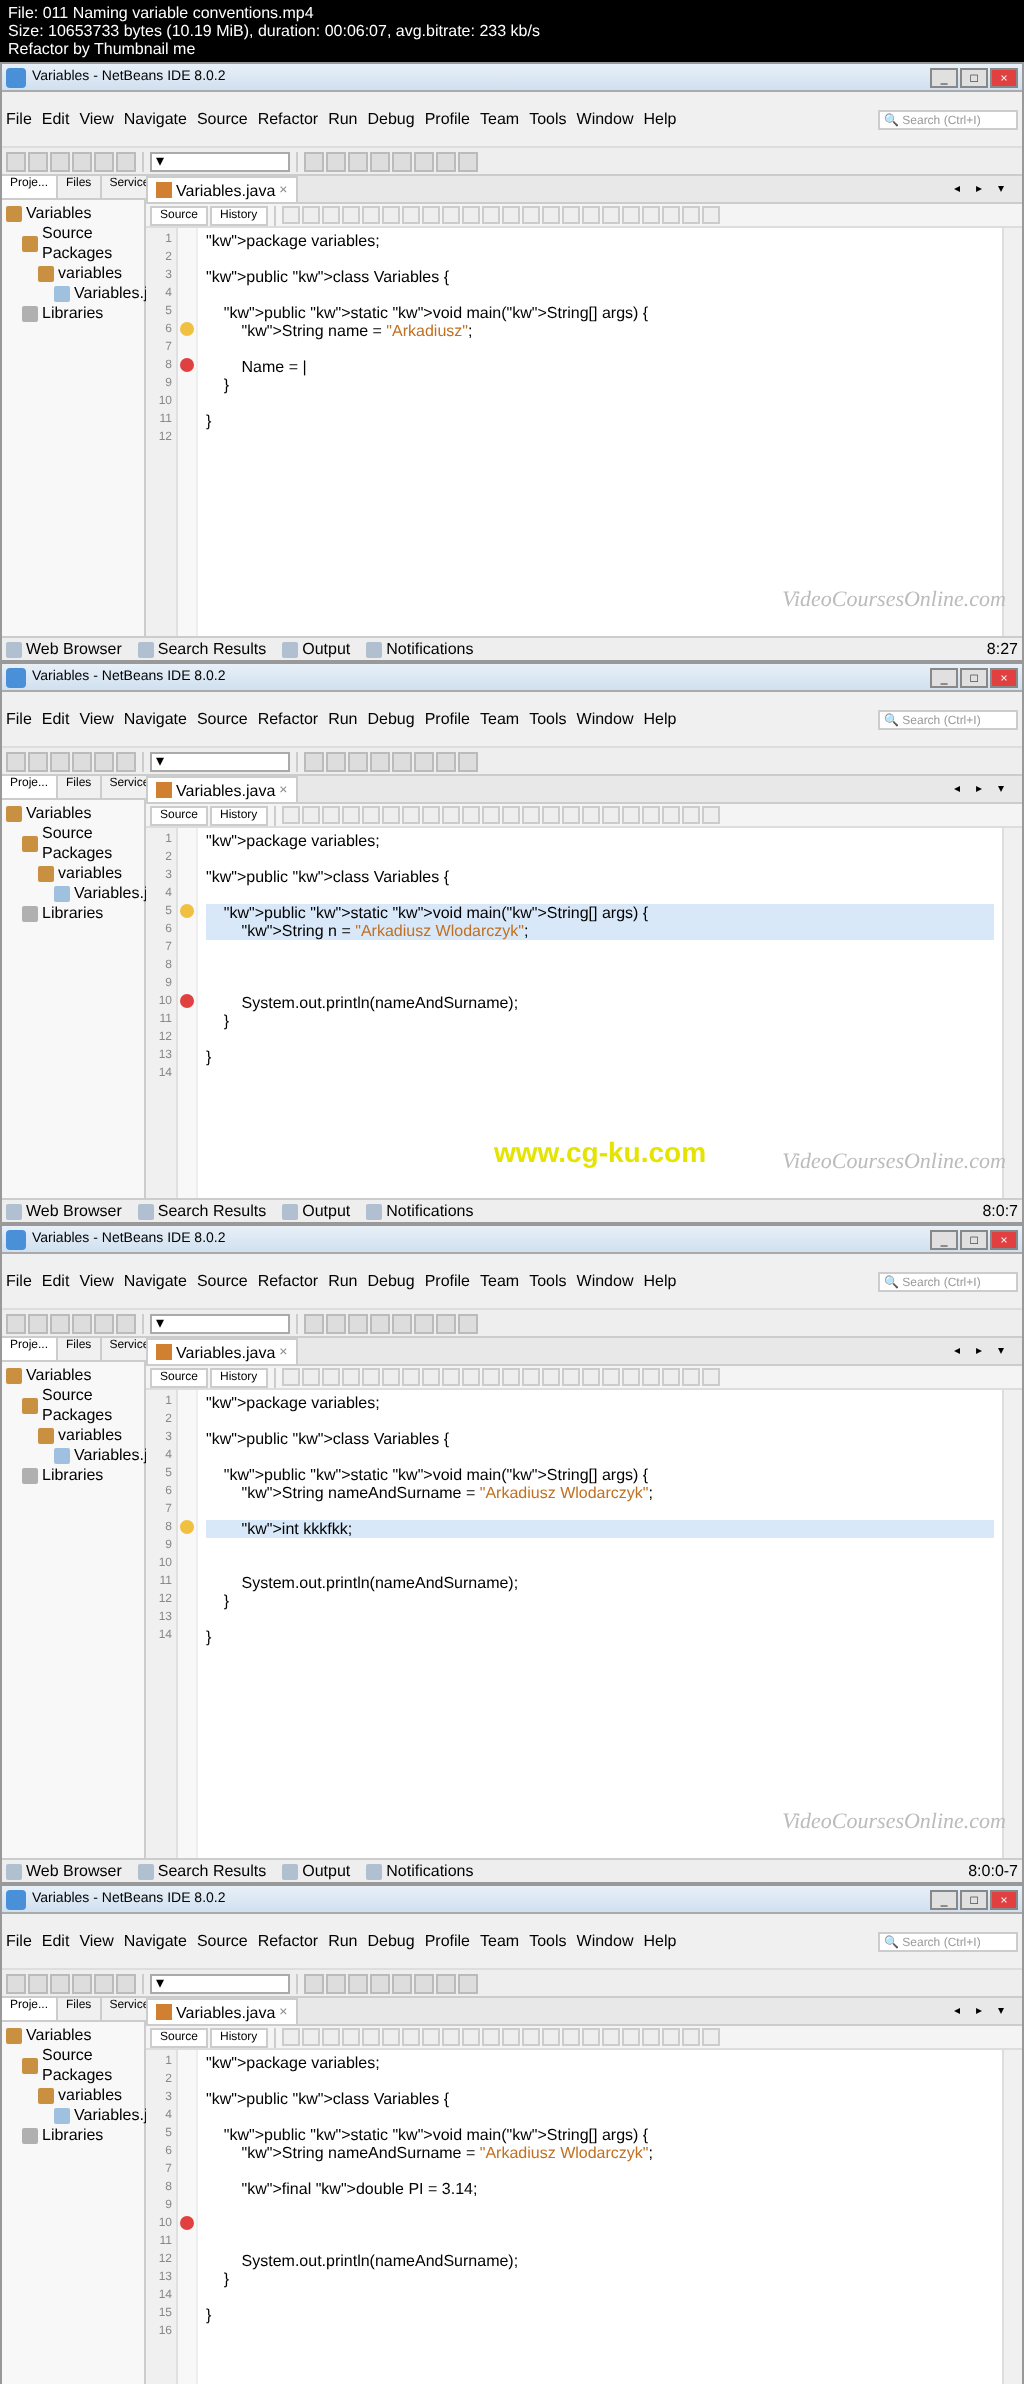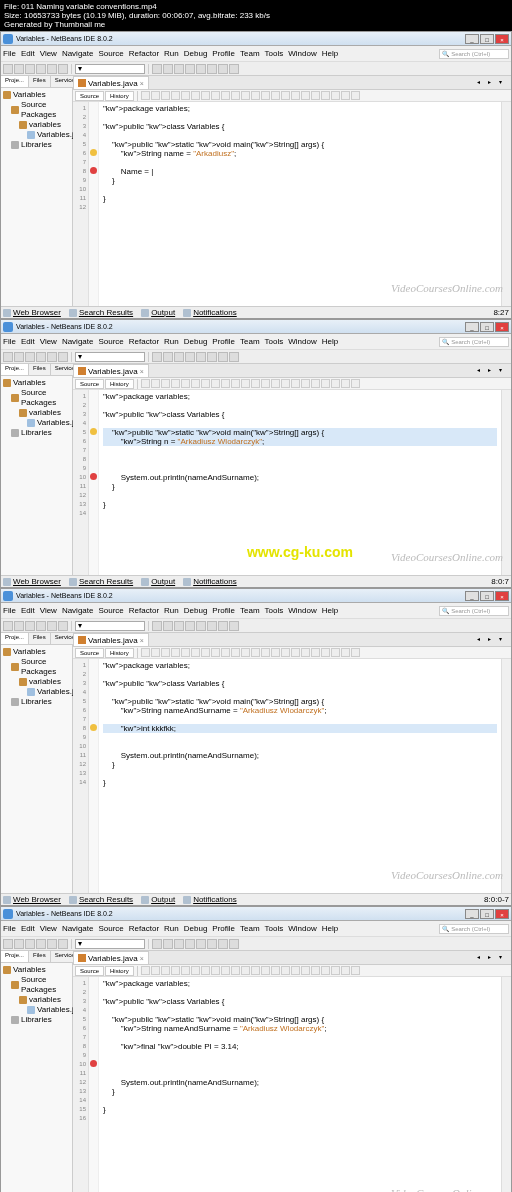--- a/index.html
+++ b/index.html
@@ -8,21 +8,21 @@
 .header-info div { white-space: pre; }
 .ide-window { background: #f0f0f0; border: 1px solid #999; margin-bottom: 0; position: relative; }
 .titlebar { background: linear-gradient(#e8f0f8, #d0e0f0); height: 14px; display: flex; align-items: center; padding: 0 2px; border-bottom: 1px solid #aaa; }
 .titlebar .icon { width: 10px; height: 10px; background: #4a90d9; border-radius: 2px; margin-right: 3px; }
 .titlebar .title { flex: 1; font-size: 7px; color: #000; }
 .win-btns { display: flex; gap: 1px; }
 .win-btn { width: 14px; height: 10px; font-size: 6px; text-align: center; line-height: 10px; border: 1px solid #888; }
 .win-btn.min { background: #e0e0e0; }
 .win-btn.max { background: #e0e0e0; }
 .win-btn.close { background: #e04040; color: #fff; }
-.menubar { height: 16px; background: #f0f0f0; display: flex; align-items: center; padding: 0 2px; gap: 5px; font-size: 7px; border-bottom: 1px solid #ddd; }
+.menubar { height: 28px; background: #f0f0f0; display: flex; align-items: center; padding: 0 2px; gap: 5px; font-size: 7px; border-bottom: 1px solid #ddd; }
 .menubar span { cursor: default; }
 .search-box { margin-left: auto; width: 70px; height: 10px; border: 1px solid #ccc; background: #fff; font-size: 6px; padding: 0 2px; color: #999; display: flex; align-items: center; }
 .toolbar { height: 14px; background: #eee; border-bottom: 1px solid #ccc; display: flex; align-items: center; padding: 0 2px; gap: 1px; }
 .tb-btn { width: 10px; height: 10px; background: #ddd; border: 1px solid #bbb; font-size: 6px; text-align: center; line-height: 8px; }
 .tb-sep { width: 1px; height: 10px; background: #ccc; margin: 0 2px; }
 .config-dropdown { width: 70px; height: 10px; background: #fff; border: 1px solid #aaa; font-size: 6px; padding: 0 2px; display: flex; align-items: center; }
 .workspace { display: flex; height: var(--ws-height, 230px); }
 .left-panel { width: 72px; background: #f8f8f8; border-right: 1px solid #ccc; }
 .panel-tabs { height: 12px; display: flex; border-bottom: 1px solid #ccc; background: #e8e8e8; }
 .panel-tab { font-size: 6px; padding: 1px 4px; border-right: 1px solid #ccc; background: #f0f0f0; }
@@ -52,32 +52,32 @@
 .marker-col { width: 10px; background: #f8f8f8; border-right: 1px solid #eee; position: relative; }
 .marker { position: absolute; left: 1px; width: 7px; height: 7px; border-radius: 50%; }
 .marker.bulb { background: #f0c040; }
 .marker.err { background: #e04040; }
 .code { flex: 1; padding: 2px 4px 0 4px; font-family: 'Courier New', monospace; font-size: 7px; line-height: 9px; position: relative; }
 .code-line { height: 9px; white-space: pre; }
 .code-line.hl { background: #d8e8f8; }
 .str { color: #c07020; }
 .scrollbar-v { width: 10px; background: #f0f0f0; border-left: 1px solid #ddd; }
 .statusbar { height: 12px; background: #eee; border-top: 1px solid #ccc; display: flex; align-items: center; padding: 0 2px; font-size: 6px; gap: 8px; }
-.statusbar .sb-item { display: flex; align-items: center; gap: 2px; text-decoration: underline; }
+.statusbar .sb-item { display: flex; align-items: center; gap: 2px; }
 .sb-icon { width: 8px; height: 8px; background: #b0c0d0; border-radius: 1px; }
 .watermark { position: absolute; right: 8px; font-style: italic; color: #bbb; font-size: 11px; font-family: Georgia, serif; }
 .watermark-center { position: absolute; left: 50%; transform: translateX(-50%); color: #e4e400; font-size: 14px; font-weight: bold; font-family: Arial; }
 </style>
 </head>
 <body>
 
 <div class="header-info">
   <div>File: 011 Naming variable conventions.mp4</div>
   <div>Size: 10653733 bytes (10.19 MiB), duration: 00:06:07, avg.bitrate: 233 kb/s</div>
-  <div>Generated by Thumbnail me</div>
+  <div>Refactor by Thumbnail me</div>
 </div>
 
 <div id="panes-container">
     <div class="ide-window" style="--ws-height:230px">
     <div class="titlebar">
       <div class="icon"></div>
       <div class="title">Variables - NetBeans IDE 8.0.2</div>
       <div class="win-btns">
         <div class="win-btn min">_</div>
         <div class="win-btn max">□</div>

